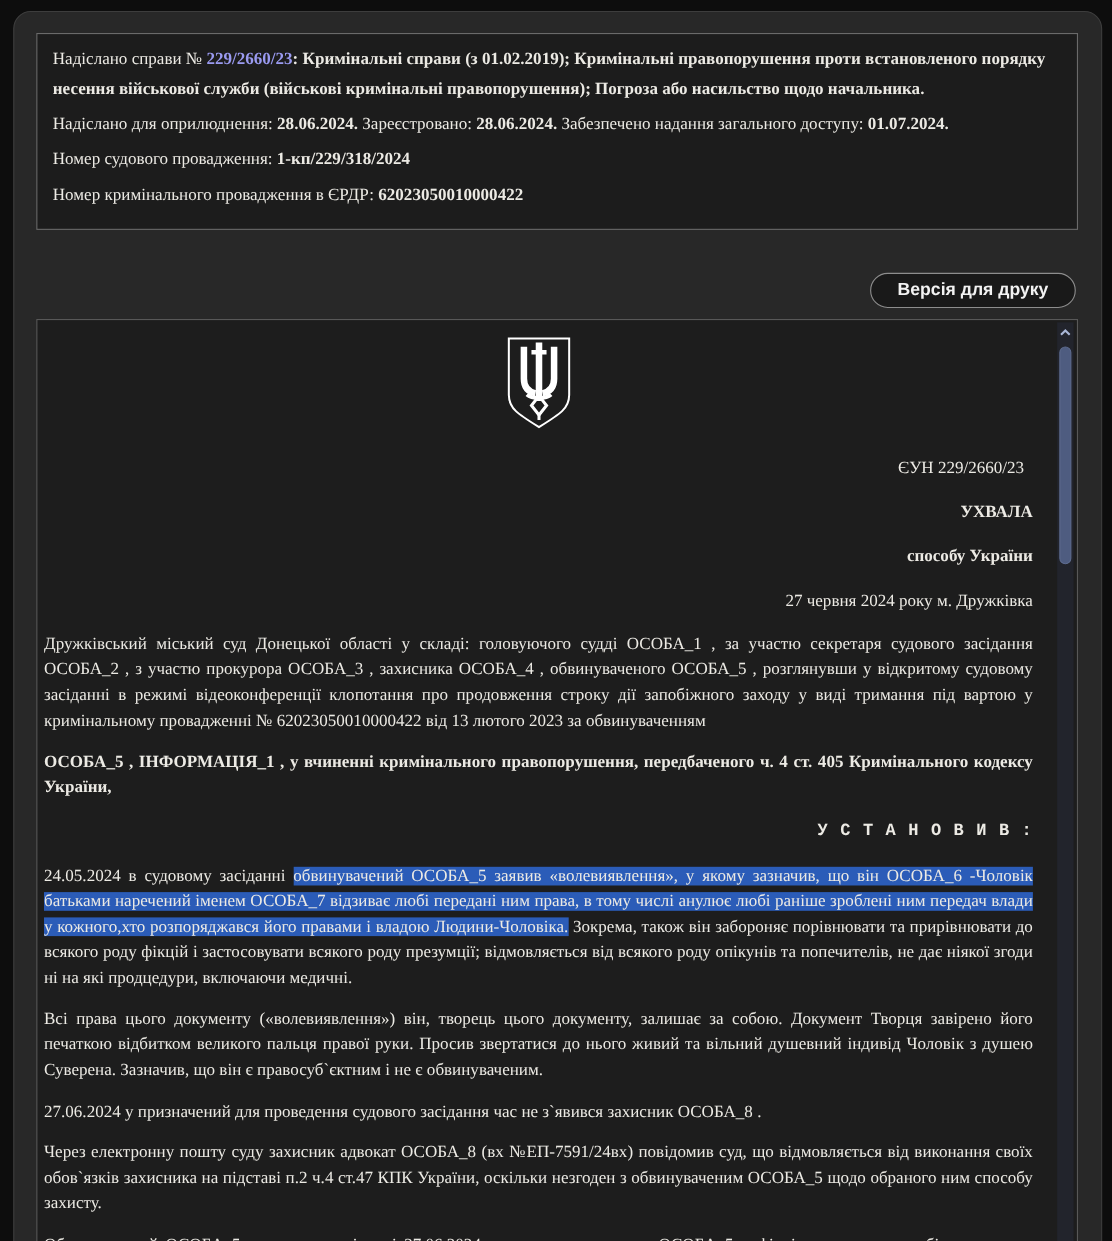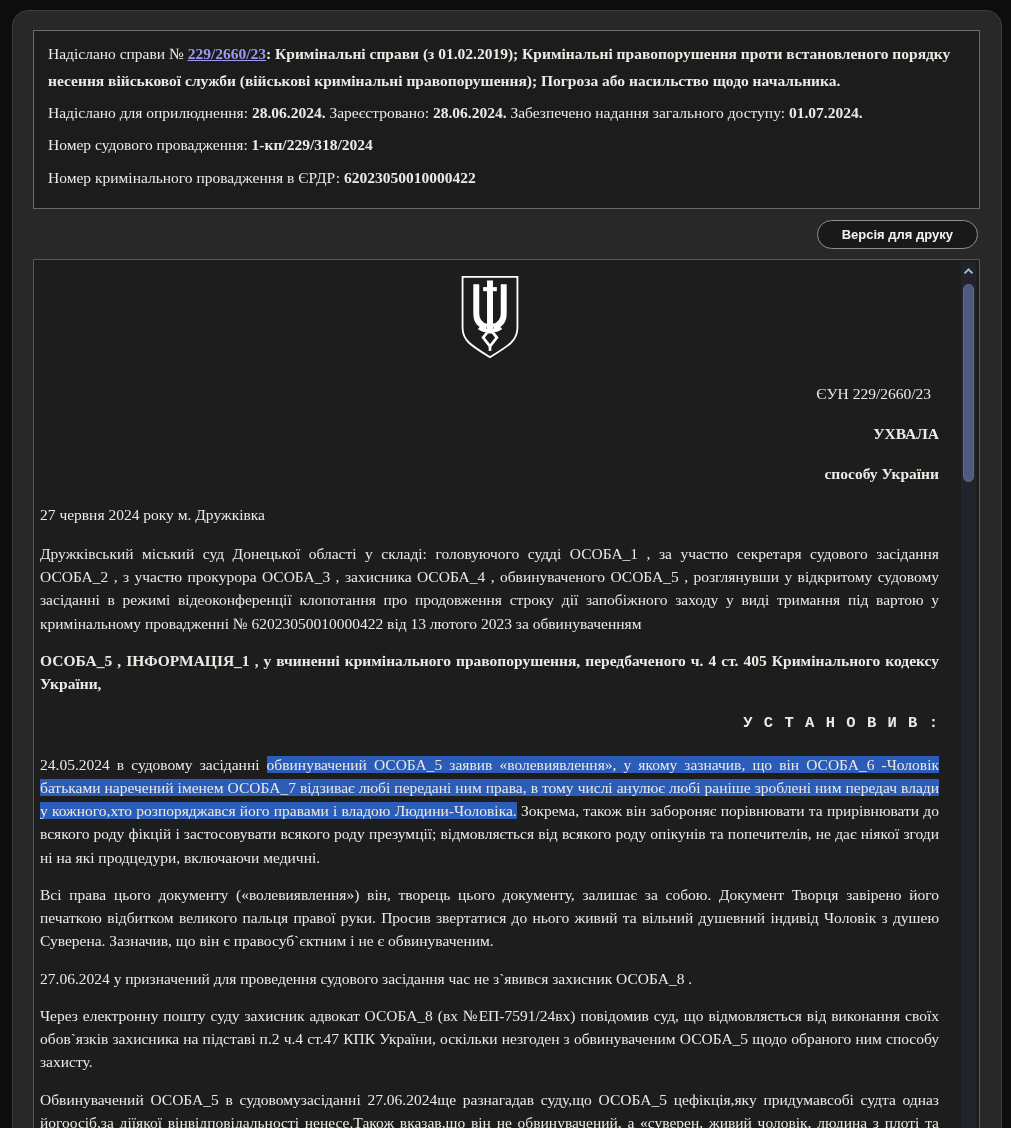--- a/index.html
+++ b/index.html
@@ -15,43 +15,43 @@
     background:#282828; border:1px solid #3d3d3d; border-radius:16px;
     padding:19px 21px 0 20px;
   }
   
   .info-box {
     border:1px solid #6a6a6a; background:#1c1c1c;
     padding:4px 14px 12px 14px; font-size:15.5px; line-height:1.75;
   }
   .info-box p { margin:5px 0; }
   .info-box .val { font-weight:bold; }
-  a.case-link { color:#9a9af0; text-decoration:underline; font-weight:bold; cursor:pointer; }
+  a.case-link { color:#9a9af0; font-weight:bold; cursor:pointer; }
   
   .btn-row { text-align:right; margin:11px 2px 10px 0; }
   .print-btn {
     display:inline-block; background:#191919; color:#f2f2f2;
     border:1px solid #8d8d8d; border-radius:16px;
-    font-family:"Liberation Sans", sans-serif; font-weight:bold; font-size:13px;
-    padding:6px 24px; cursor:pointer;
+    font-family:"Liberation Sans", sans-serif; font-weight:bold; font-size:16px;
+    padding:6px 24px; cursor:pointer;margin-top:28px;
   }
   
   .doc-box {
     position:relative; border:1px solid #585858; background:#1d1d1d;
     height:930px; padding:6px 40px 30px 6px; overflow:hidden;
   }
   .doc-content { font-size:15.5px; line-height:1.5; }
   .doc-content p { margin:14px 0; text-align:justify; }
   .emblem-wrap { text-align:center; margin:8px 0 4px 0; }
   .right-line { text-align:right; margin:15px 8px 15px 0; }
   .center-line { text-align:right; font-weight:bold; margin:17px 0; }
   .spaced { letter-spacing:1px;font-family:Liberation Mono, monospace; }
   .bold-par { font-weight:bold; }
   .hl { background:#2b5cb8; }
-  .date-line { margin:16px 0; }
+  .date-line { margin:16px 0;text-align:right; }
   
   .scrollbar {
     position:absolute; top:2px; right:3px; bottom:2px; width:15px;
     background:#22242c;
   }
   .scroll-up {
     position:absolute; top:2px; left:0; width:15px; height:15px;
     display:flex; align-items:center; justify-content:center; cursor:pointer;
   }
   .scroll-thumb {

